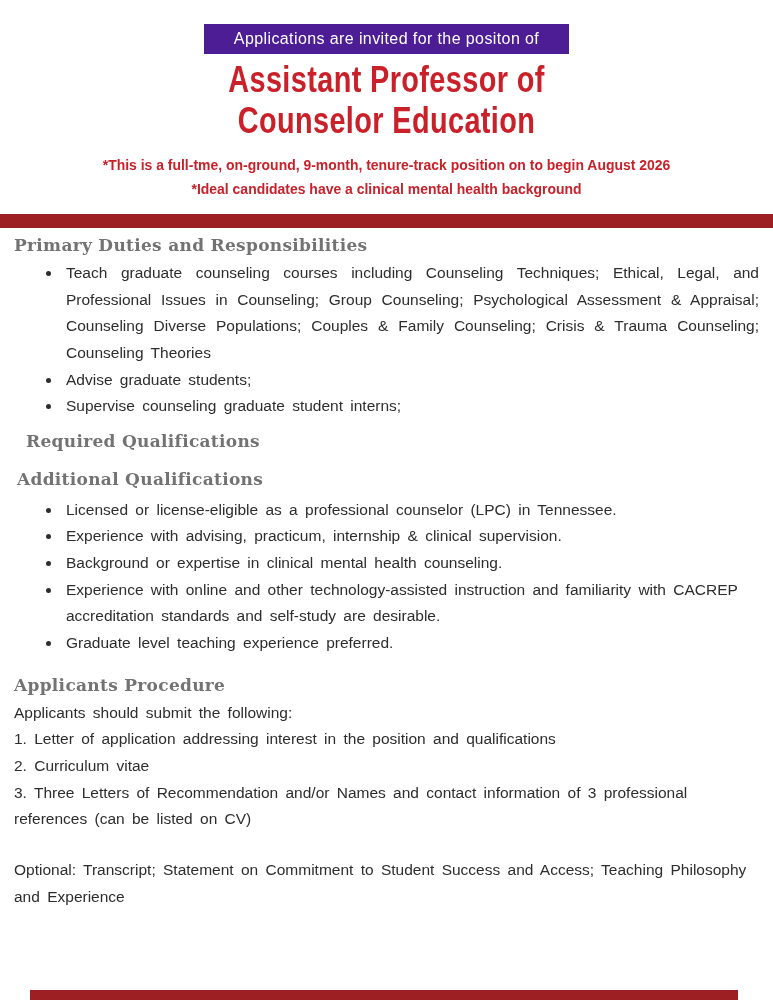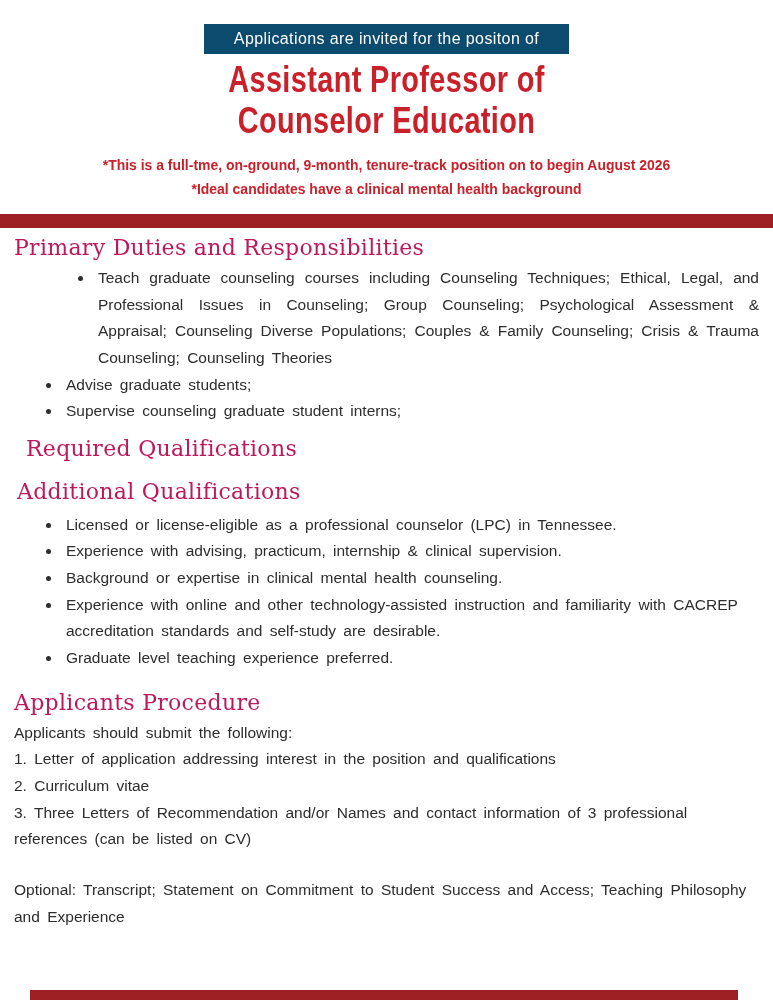--- a/index.html
+++ b/index.html
@@ -4,49 +4,49 @@
 <style>
   * { margin:0; padding:0; box-sizing:border-box; }
   html,body { background:#ffffff; }
   body { font-family:"Liberation Sans", sans-serif; }
   .page {
     position:relative; width:773px; height:1000px;
     background:#ffffff; overflow:hidden;
   }
   .banner-wrap { display:flex; justify-content:center; padding-top:24px; }
   .banner {
-    background:#0c4a6e; color:#ffffff; font-size:16px;
+    background:#4c1d95; color:#ffffff; font-size:16px;
     padding:6px 30px; letter-spacing:0.4px; white-space:nowrap;
   }
   .title-block { margin-top:6px; transform:scaleX(0.78); transform-origin:center top; }
   .title-line {
     color:#C9202A; font-weight:bold; font-size:37px;
     text-align:center; line-height:1.1; letter-spacing:0.5px;
   }
   .notes { margin-top:12px; transform:scaleX(0.93); transform-origin:center top; }
   .note-line {
     color:#C9202A; font-weight:bold; font-size:15px;
     text-align:center; line-height:1.55;
   }
   .divider { margin-top:14px; width:100%; height:14px; background:#9E1F23; }
   .content { padding:0 14px; }
   h2.section-heading {
-    font-family:"DejaVu Serif", serif; font-weight:normal;
-    color:#be185d; font-size:22px; letter-spacing:0.3px;
+    font-family:"DejaVu Serif", serif; font-weight:bold;
+    color:#737373; font-size:17px; letter-spacing:0.3px;
   }
   .h-duties     { margin:7px 0 5px 0; }
   .h-required   { margin:11px 0 9px 12px; }
   .h-additional { margin:18px 0 8px 3px; }
   .h-procedure  { margin:18px 0 5px 0; }
   .body-text {
     color:#2d2d2d; font-size:15.5px; line-height:1.72; word-spacing:3px;
   }
   ul.bullets { list-style:disc; padding-left:48px; }
   ul.bullets li { padding-left:4px; }
-  ul.bullets li.justified { text-align:justify;margin-left:32px; }
+  ul.bullets li.justified { text-align:justify; }
   .para { padding-right:8px; }
   .proc-item { }
   .optional { margin-top:24px; }
   .footer-bar {
     position:absolute; bottom:0; left:30px; width:708px; height:10px;
     background:#9E1F23;
   }
 </style>
 </head>
 <body>

